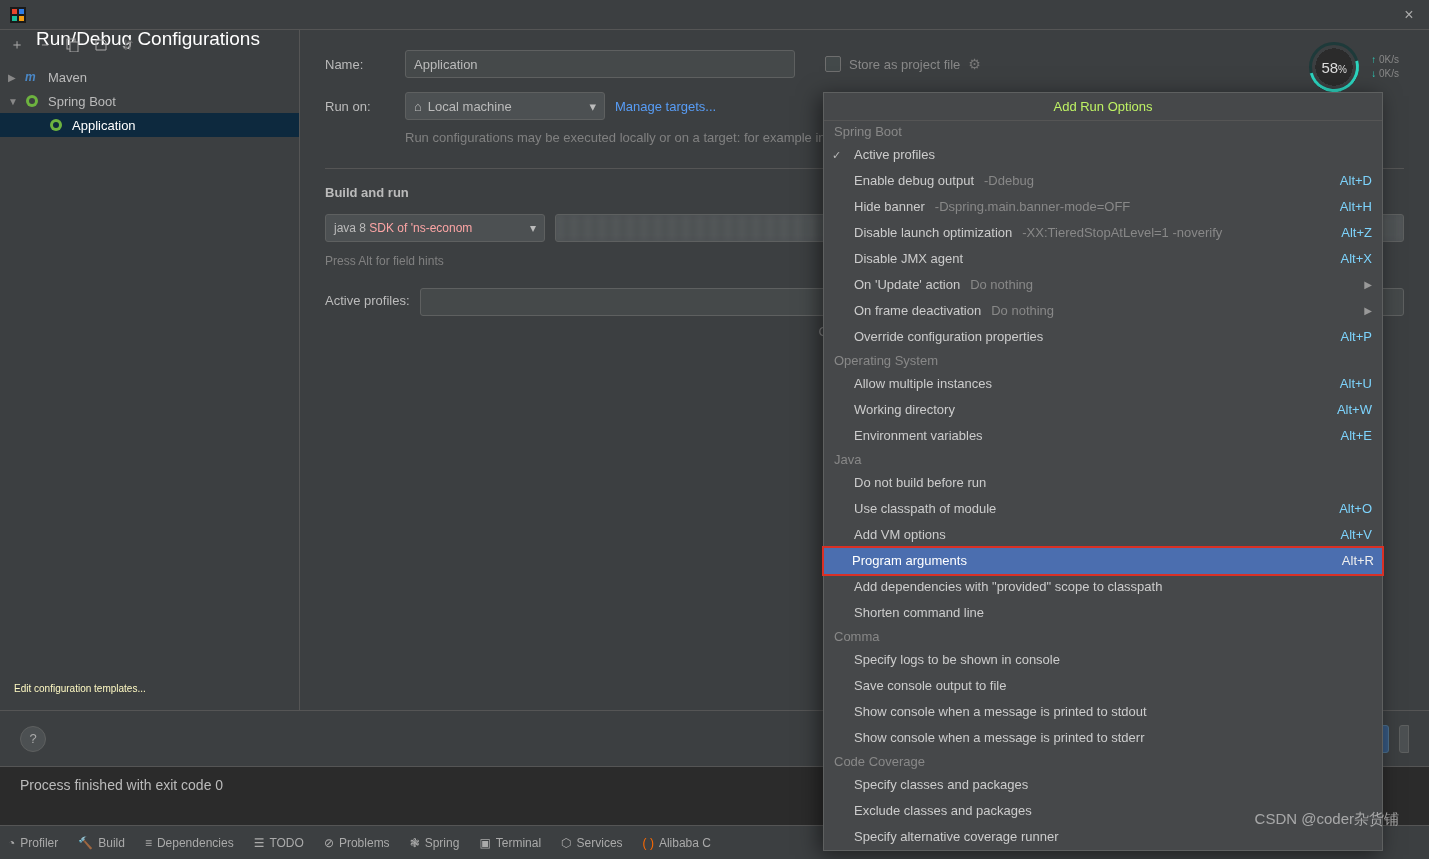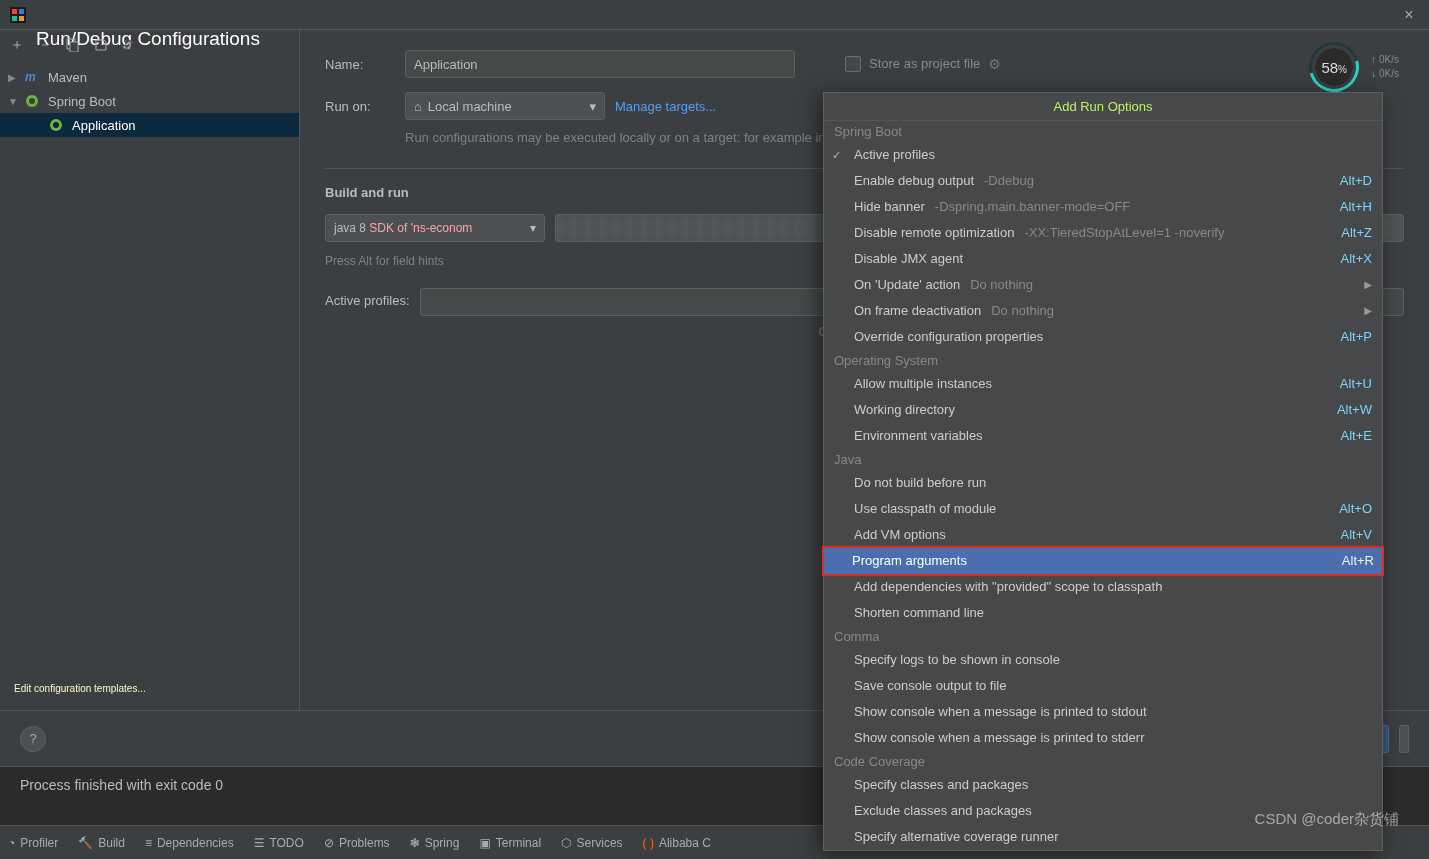--- a/index.html
+++ b/index.html
@@ -20,21 +20,21 @@
     .tree-row.selected { background: #0d293e; color: #fff;}
     .tree-chevron { width: 12px; color: #888; font-size:10px;}
     .tree-icon { width: 16px; height: 16px; margin-right: 4px; display:inline-flex;align-items:center;justify-content:center;}
     .edit-templates { padding: 14px; }
     .edit-templates a { color: #fef9c3; font-size: 10px; text-decoration: none; }
     
     .form-panel { flex: 1; padding: 20px 25px; overflow: hidden; }
     .form-row { display: flex; align-items: center; margin-bottom: 14px; gap: 10px;}
     .form-label { width: 70px; font-size: 13px; color: #bbb; }
     .text-input { flex: 1; height: 28px; background: #45494a; border: 1px solid #5e6060; color: #bbb; padding: 0 8px; font-size: 13px; border-radius: 3px;}
-    .store-file { display: flex; align-items: flex-start; gap: 8px; font-size: 13px; color: #888; margin-left:40px;}
+    .store-file { display: flex; align-items: center; gap: 8px; font-size: 13px; color: #888; margin-left:20px;}
     .checkbox { width: 16px; height: 16px; border: 1px solid #6e6e6e; border-radius: 2px; background:#43494a;}
     .select-combo { width: 200px; height: 28px; background: #4c5052; border: 1px solid #5e6060; color: #bbb; padding: 0 8px; font-size: 13px; display: flex; align-items: center; justify-content: space-between; border-radius: 3px;gap:6px;}
     .link-text { color: #589df6; font-size: 13px; cursor: pointer; }
     .help-text { font-size: 13px; color: #808080; line-height: 1.5; margin-left: 80px; margin-top:-6px; margin-bottom: 20px;}
     .section-divider { border-top: 1px solid #555; margin: 10px 0 16px; }
     .section-title { font-size: 13px; color: #bbb; font-weight: bold; margin-bottom: 14px; }
     .sdk-row { display: flex; gap: 10px; margin-bottom: 12px;}
     .sdk-select { width:220px; height: 28px; background: #4c5052; border: 1px solid #5e6060; color: #bbb; padding: 0 8px; font-size: 12px; display: flex; align-items: center; justify-content: space-between; font-family: monospace; border-radius:3px;}
     .sdk-dim { color:#fca5a5;}
     .blur-box { flex:1; height:28px; background: #4c5052; border:1px solid #5e6060; border-radius:3px; position:relative; overflow:hidden;}
@@ -258,21 +258,21 @@
       <span>Enable debug output</span>
       <span class="popup-hint">-Ddebug</span>
       <span class="popup-shortcut">Alt+D</span>
     </div>
   <div class="popup-item">
       <span>Hide banner</span>
       <span class="popup-hint">-Dspring.main.banner-mode=OFF</span>
       <span class="popup-shortcut">Alt+H</span>
     </div>
   <div class="popup-item">
-      <span>Disable remote optimization</span>
+      <span>Disable launch optimization</span>
       <span class="popup-hint">-XX:TieredStopAtLevel=1 -noverify</span>
       <span class="popup-shortcut">Alt+Z</span>
     </div>
   <div class="popup-item">
       <span>Disable JMX agent</span>
       <span class="popup-shortcut">Alt+X</span>
     </div>
   <div class="popup-item">
       <span>On 'Update' action</span>
       <span class="popup-hint">Do nothing</span>

